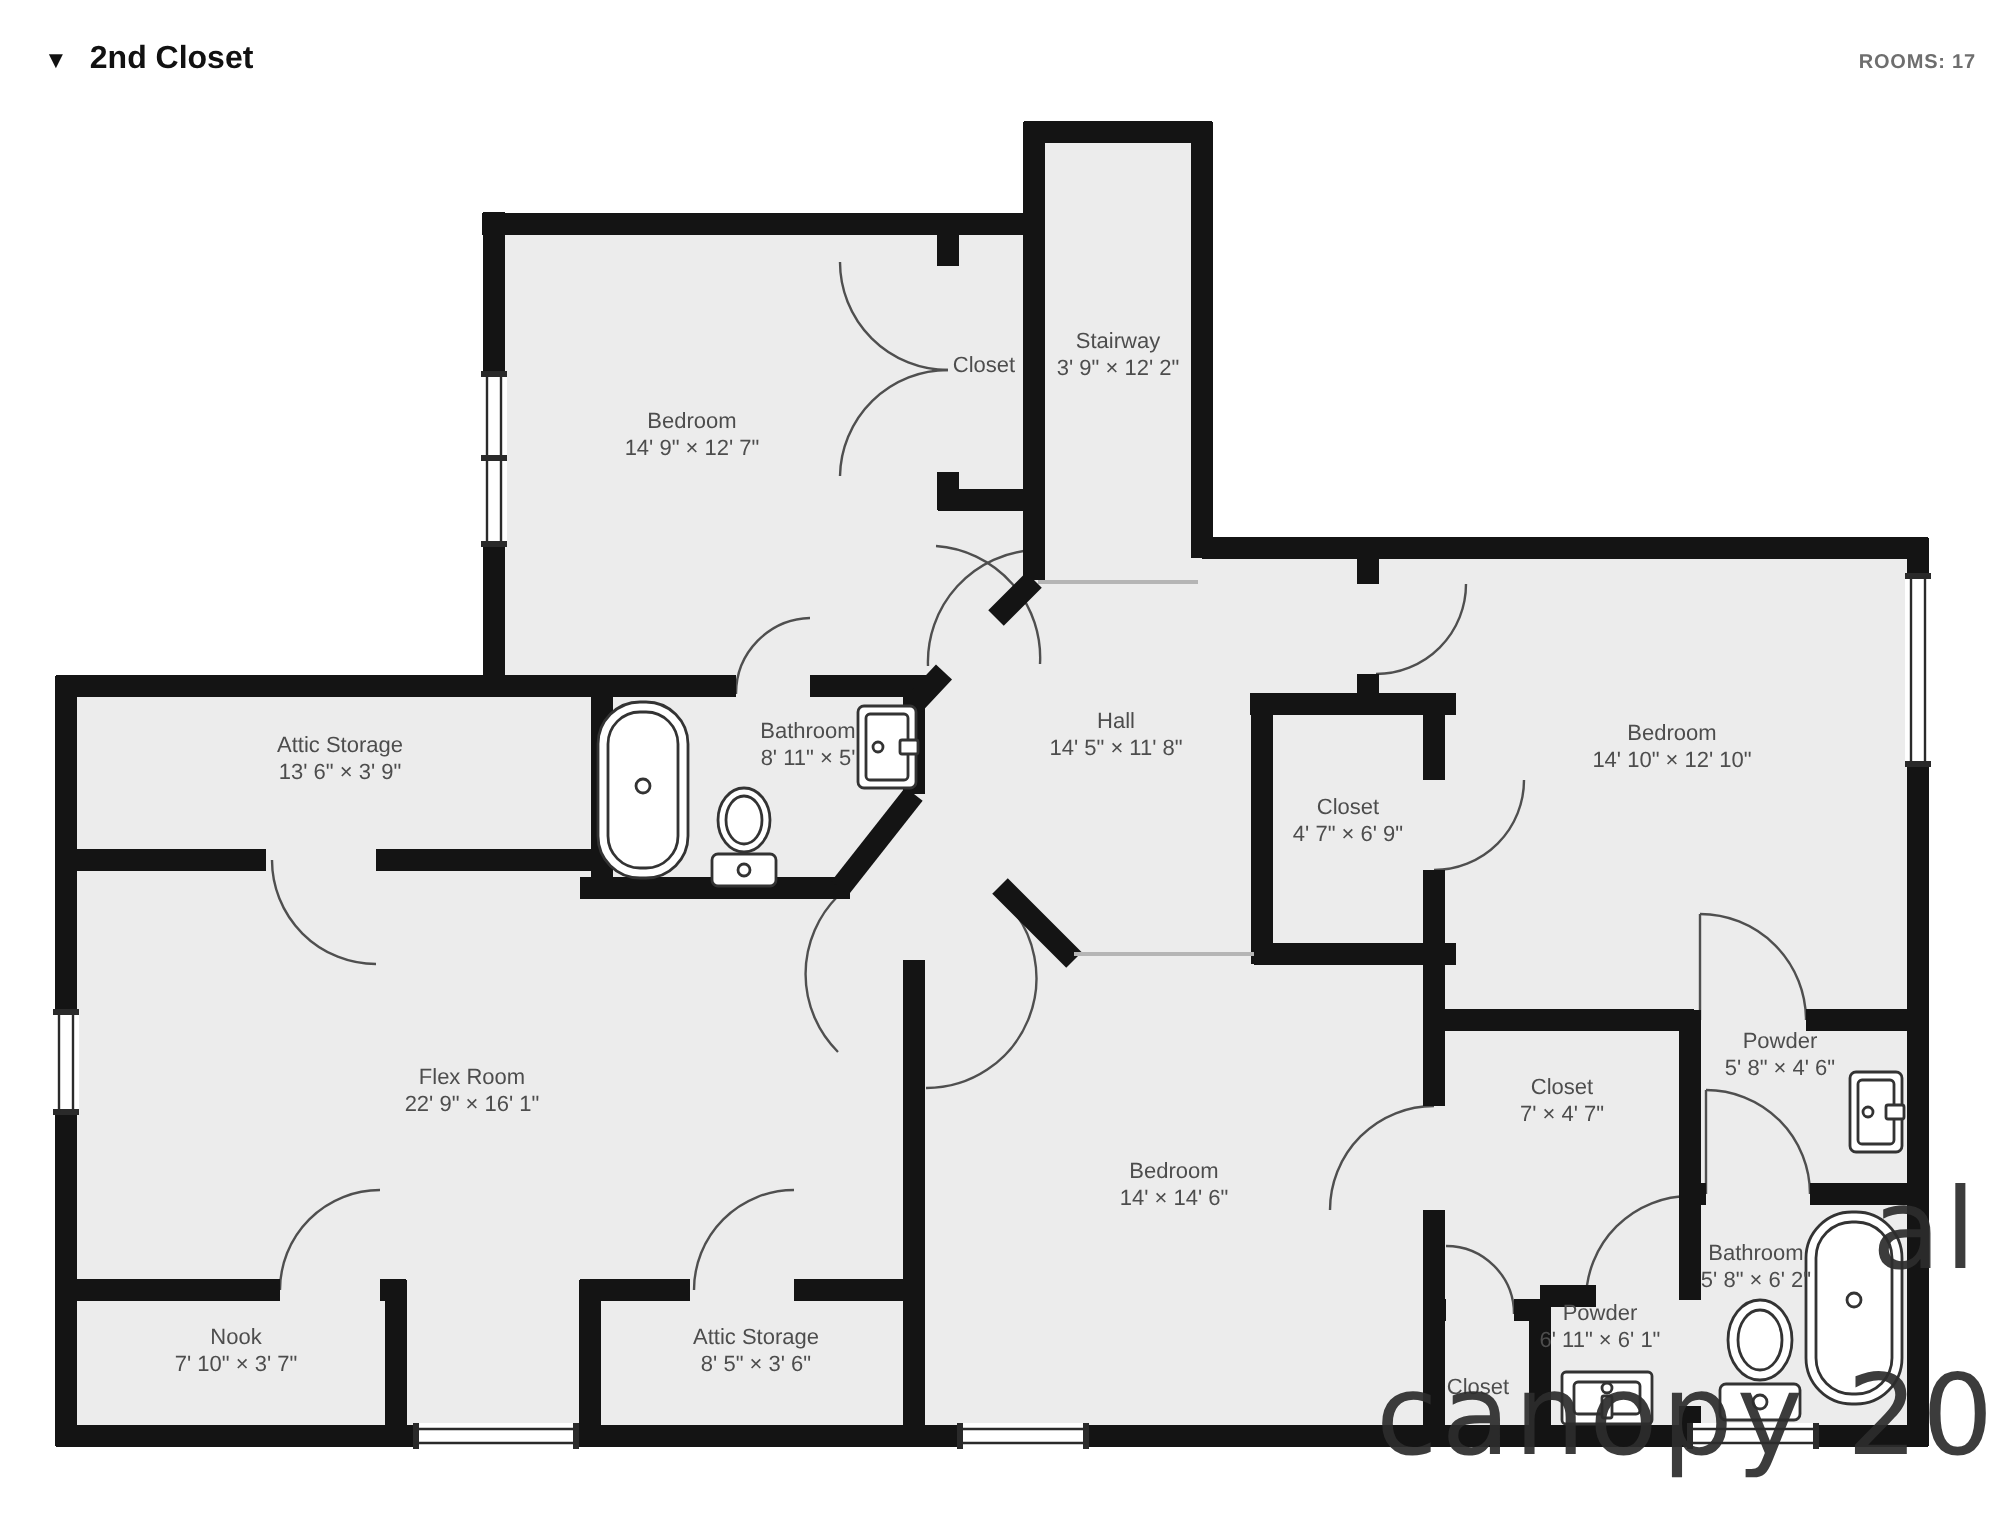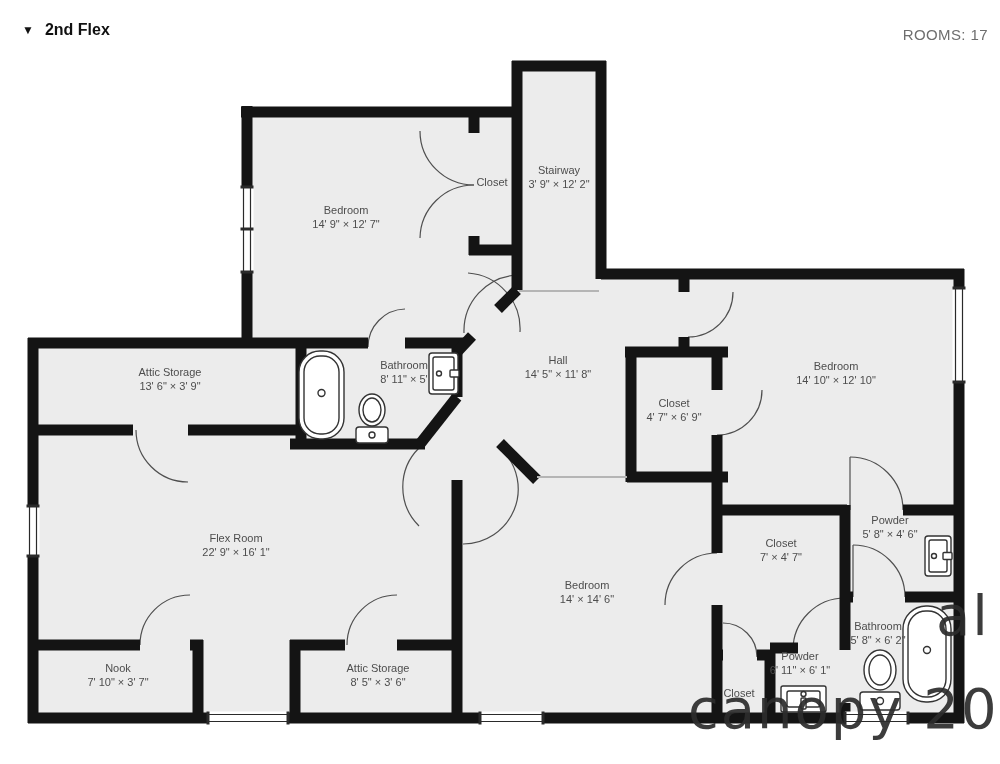--- a/index.html
+++ b/index.html
@@ -8,21 +8,21 @@
     background:#ffffff;font-family:"Liberation Sans",sans-serif;
   }
   .hdr{
     position:absolute;top:21px;left:22px;display:flex;align-items:center;gap:11px;
     z-index:10;
   }
   .hdr .tri{font-size:12px;color:#111;line-height:1;}
   .hdr .ttl{font-size:16px;font-weight:700;color:#111;}
   .rooms-count{
     position:absolute;top:26px;right:12px;z-index:10;
-    font-size:15px;font-weight:400;color:#6e6e6e;letter-spacing:.4px;
+    font-size:10px;font-weight:700;color:#6e6e6e;letter-spacing:.4px;
   }
   #plan{position:absolute;left:0;top:0;z-index:2;}
   .walls{stroke:#141414;stroke-width:11;fill:none;stroke-linecap:butt;}
   .diag{stroke:#141414;stroke-width:11;fill:none;}
   .floor{fill:#ececec;}
   .door{stroke:#4f4f4f;stroke-width:1.2;fill:none;}
   .leaf{stroke:#4f4f4f;stroke-width:1.2;}
   .thr{stroke:#b5b5b5;stroke-width:2;}
   .fx{stroke:#333;stroke-width:1.4;fill:#fff;}
   .win-p{fill:#fff;}
@@ -38,21 +38,21 @@
     letter-spacing:2px;white-space:nowrap;pointer-events:none;
   }
   #wm-b{left:688px;top:676px;}
   #wm-r{left:936px;top:583px;}
 </style>
 </head>
 <body>
 
 <div class="hdr">
   <span class="tri">▼</span>
-  <span class="ttl">2nd Flex</span>
+  <span class="ttl">2nd Closet</span>
 </div>
 <div class="rooms-count">ROOMS: 17</div>
 
 <svg id="plan" width="1000" height="764" viewBox="0 0 1000 764">
 
   <g>
     <rect class="floor" x="247" y="112" width="270" height="231"></rect>
     <rect class="floor" x="517" y="66" width="84" height="229"></rect>
     <rect class="floor" x="33" y="343" width="424" height="375"></rect>
     <rect class="floor" x="457" y="274" width="502" height="236"></rect>

